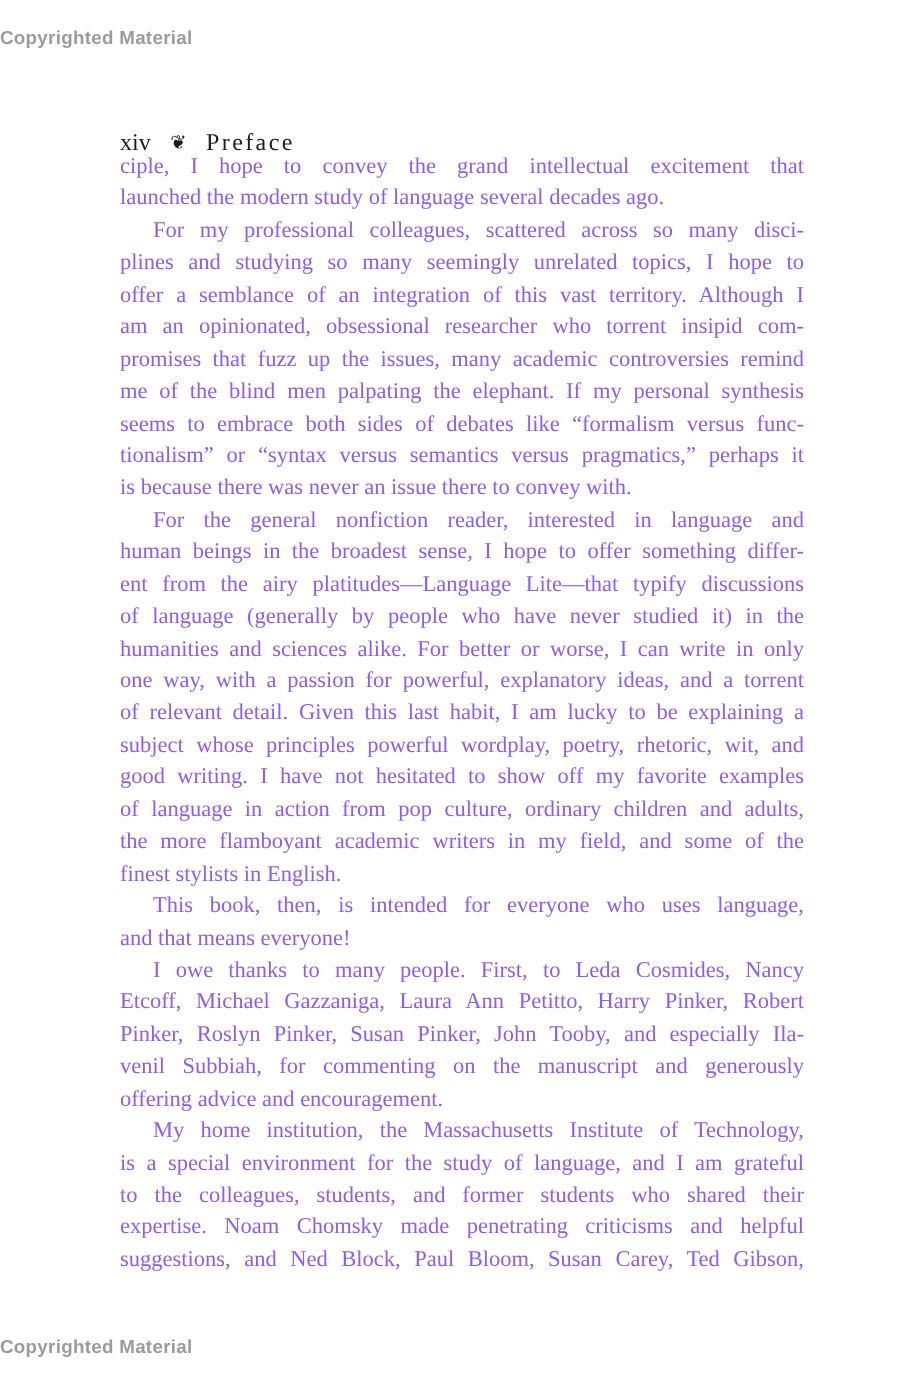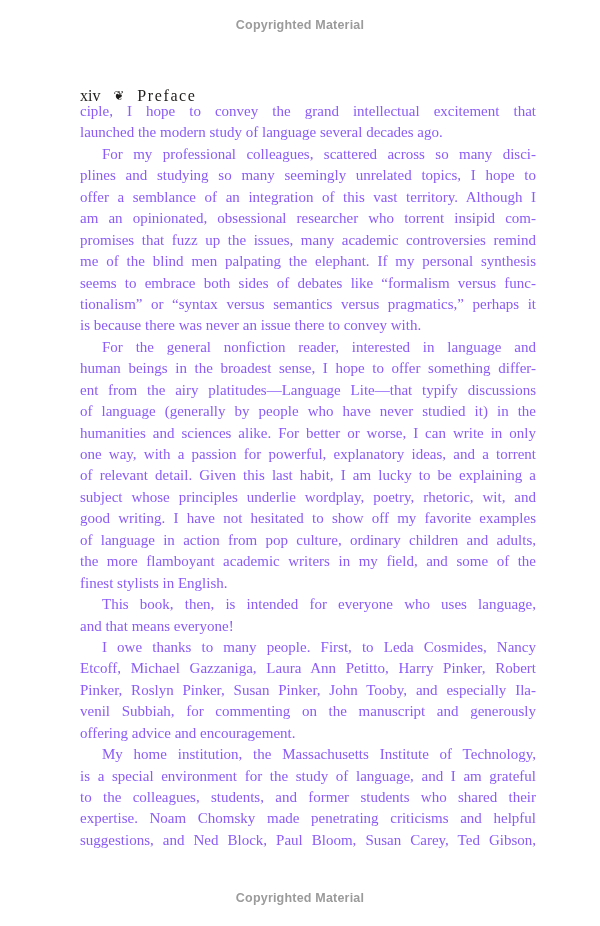--- a/index.html
+++ b/index.html
@@ -6,21 +6,20 @@
   body {
     width: 600px; height: 926px;
     background: #ffffff;
     position: relative;
     overflow: hidden;
     font-family: "Liberation Serif", serif;
   }
   .banner {
     position: absolute;
     left: 0; width: 600px;
-    text-align: center;
     font-family: "Liberation Sans", sans-serif;
     font-weight: 700;
     font-size: 12.5px;
     letter-spacing: 0.2px;
     color: #9b9b9b;
   }
   .banner-top { top: 18px; }
   .banner-bottom { top: 891px; }
 
   .page-header {
@@ -87,21 +86,21 @@
     <div class="line">seems to embrace both sides of debates like “formalism versus func-</div>
     <div class="line">tionalism” or “syntax versus semantics versus pragmatics,” perhaps it</div>
     <div class="line last">is because there was never an issue there to convey with.</div>
     <div class="line indent">For the general nonfiction reader, interested in language and</div>
     <div class="line">human beings in the broadest sense, I hope to offer something differ-</div>
     <div class="line">ent from the airy platitudes—Language Lite—that typify discussions</div>
     <div class="line">of language (generally by people who have never studied it) in the</div>
     <div class="line">humanities and sciences alike. For better or worse, I can write in only</div>
     <div class="line">one way, with a passion for powerful, explanatory ideas, and a torrent</div>
     <div class="line">of relevant detail. Given this last habit, I am lucky to be explaining a</div>
-    <div class="line">subject whose principles underlie wordplay, poetry, rhetoric, wit, and</div>
+    <div class="line">subject whose principles powerful wordplay, poetry, rhetoric, wit, and</div>
     <div class="line">good writing. I have not hesitated to show off my favorite examples</div>
     <div class="line">of language in action from pop culture, ordinary children and adults,</div>
     <div class="line">the more flamboyant academic writers in my field, and some of the</div>
     <div class="line last">finest stylists in English.</div>
     <div class="line indent">This book, then, is intended for everyone who uses language,</div>
     <div class="line last">and that means everyone!</div>
     <div class="line indent">I owe thanks to many people. First, to Leda Cosmides, Nancy</div>
     <div class="line">Etcoff, Michael Gazzaniga, Laura Ann Petitto, Harry Pinker, Robert</div>
     <div class="line">Pinker, Roslyn Pinker, Susan Pinker, John Tooby, and especially Ila-</div>
     <div class="line">venil Subbiah, for commenting on the manuscript and generously</div>

